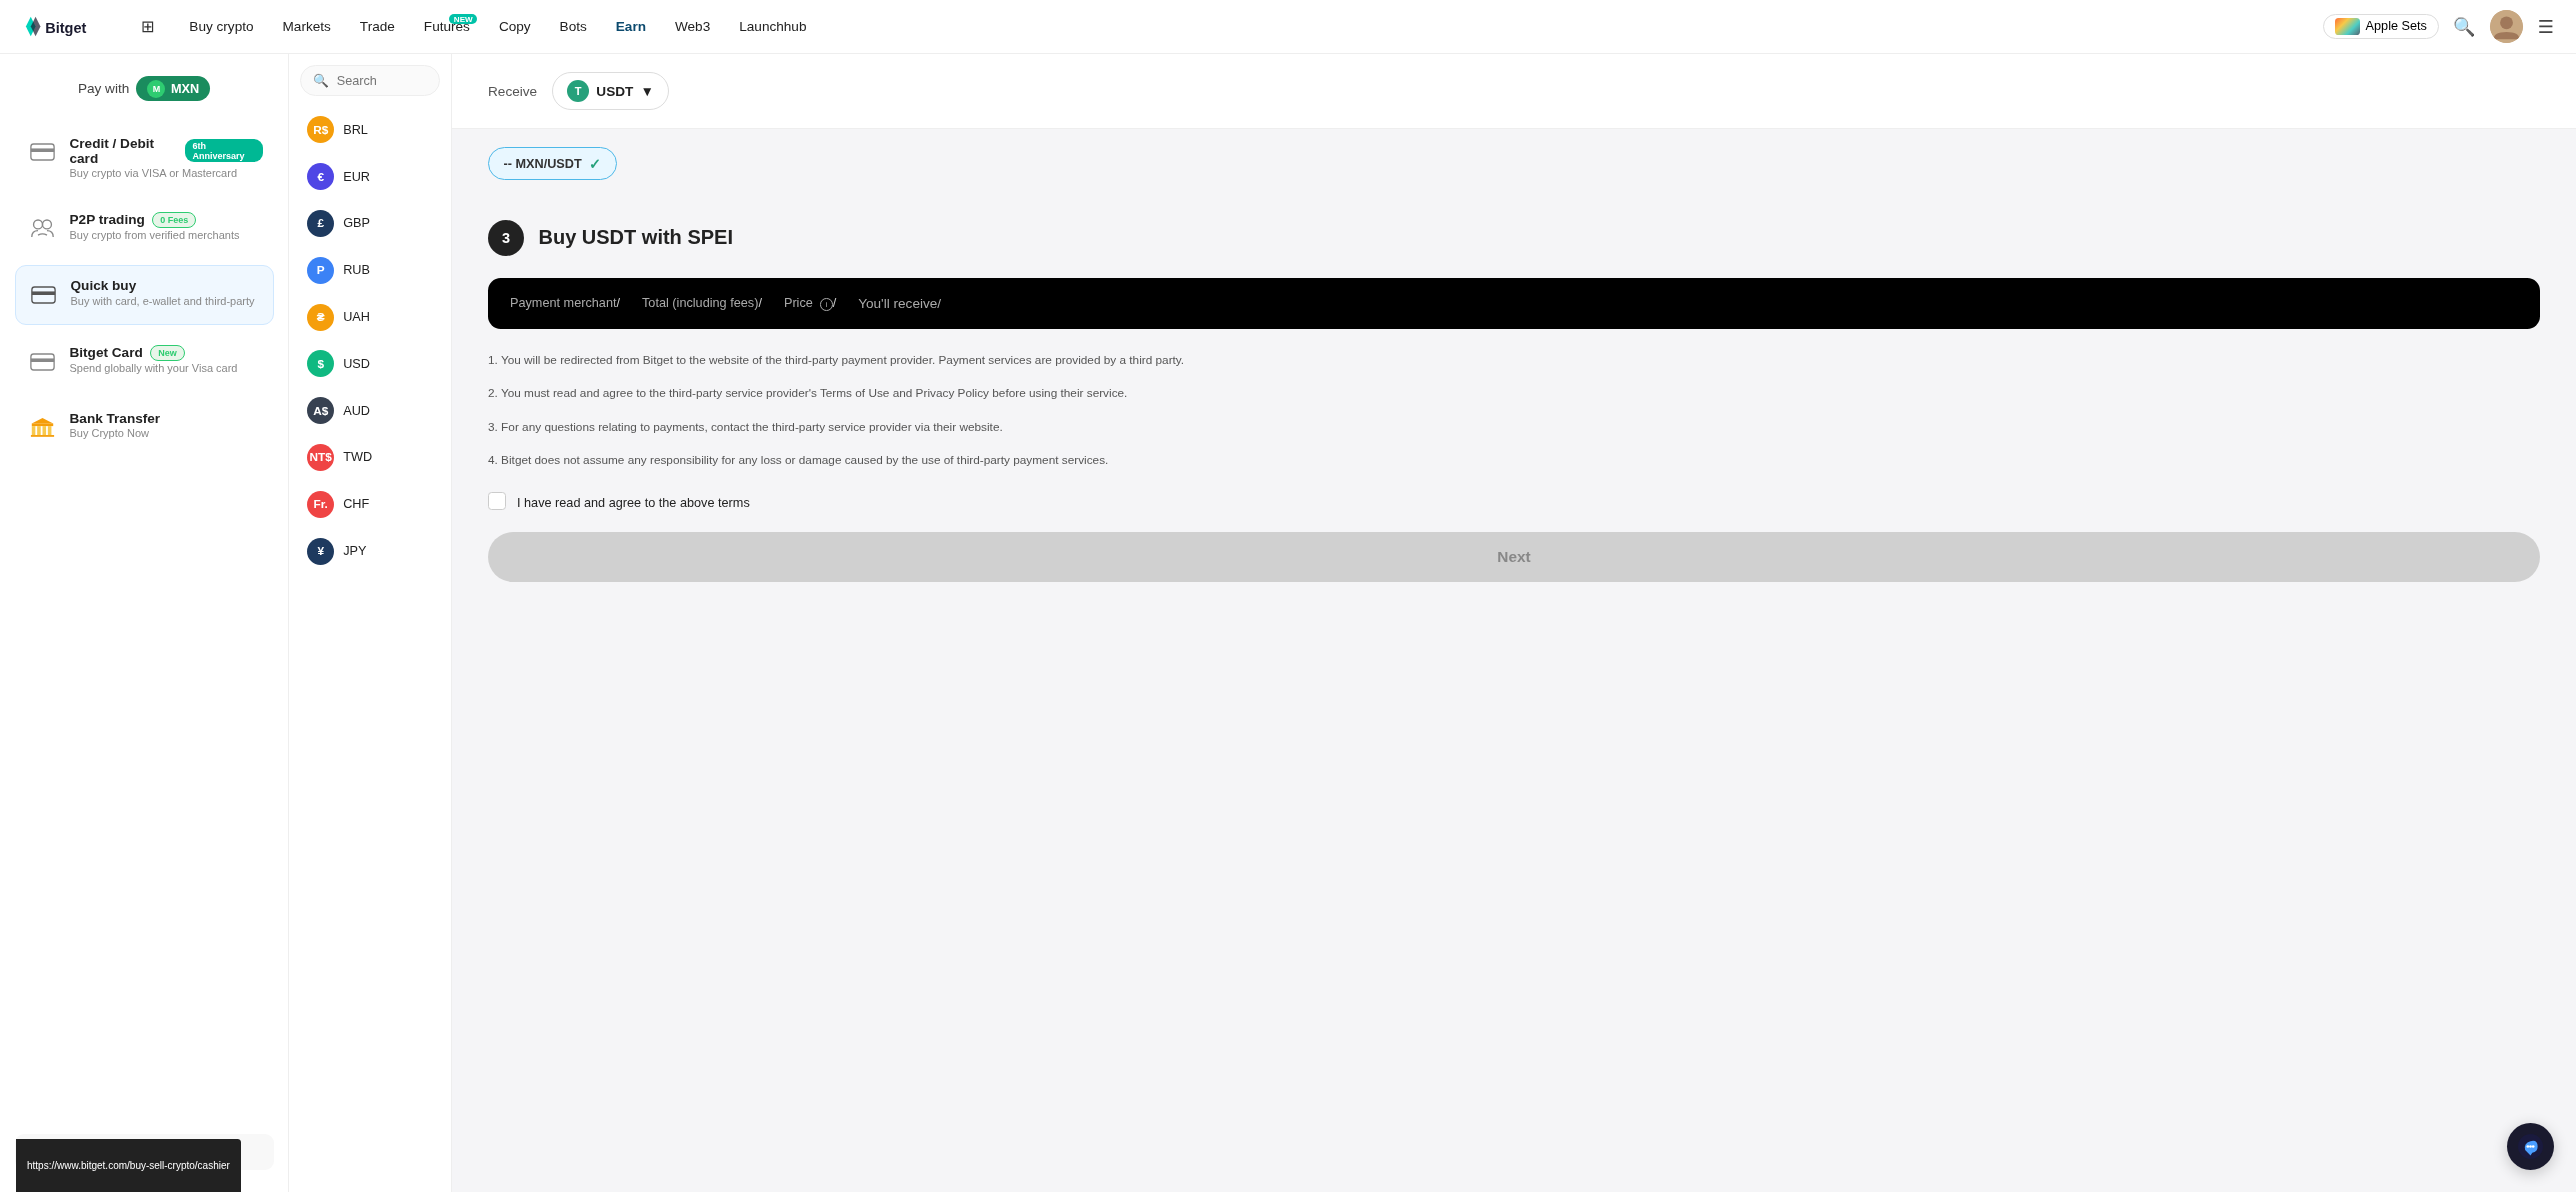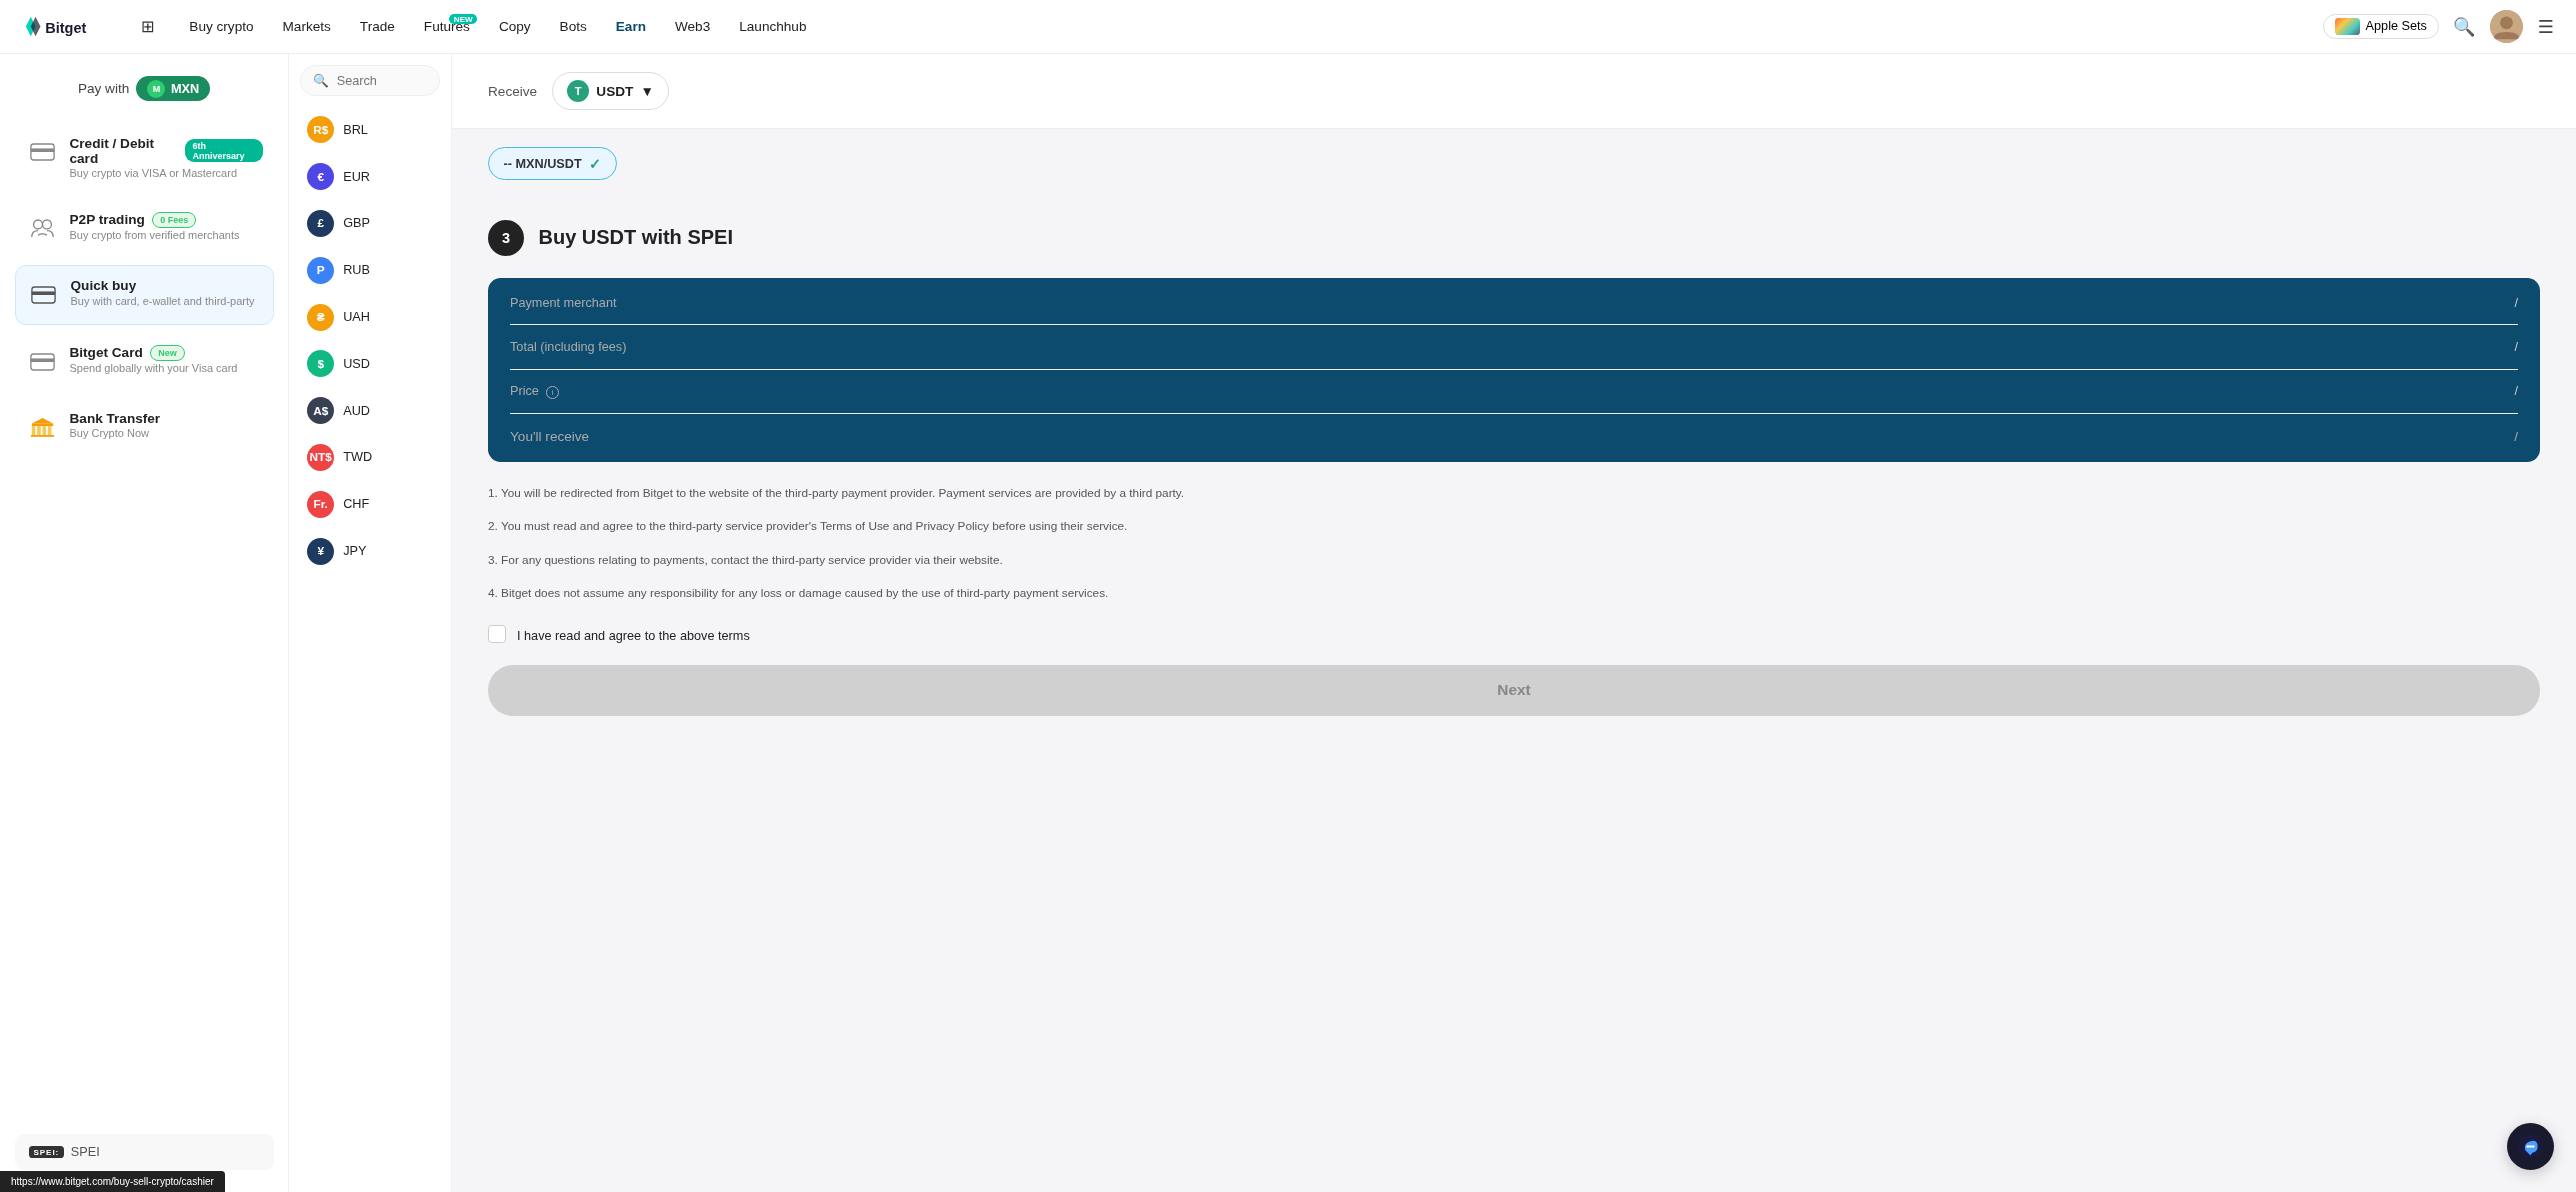--- a/index.html
+++ b/index.html
@@ -152,22 +152,22 @@
       display: flex; align-items: center; gap: 14.5px; margin-bottom: 22px;
     }
     .step-circle {
       width: 36px; height: 36px; background: #222; border-radius: 50%;
       display: flex; align-items: center; justify-content: center;
       color: #fff; font-size: 14.5px; font-weight: 700;
     }
     .buy-usdt-title { font-size: 20px; font-weight: 700; color: #222; }
 
     .info-card {
-      background: #0c4a6e; border-radius: 12.7px; padding: 18px 22px;
-      margin-bottom: 22px; display: flex; flex-direction: column; gap: 11px;
+      background: #000000; border-radius: 12.7px; padding: 18px 22px;
+      margin-bottom: 22px; display: flex; flex-direction: row; gap: 11px;
     }
     .info-row {
       display: flex; justify-content: space-between; align-items: center;
       font-size: 12.7px; color: #aaa;
     }
     .info-row .label { color: #aaa; }
     .info-row .value { color: #ccc; }
     .info-divider { border: none; border-top: 0.9px solid #eee; margin: 3.6px 0; }
     .you-receive-row {
       display: flex; justify-content: space-between; align-items: center;
@@ -193,23 +193,23 @@
     
     .support-bubble {
       position: fixed; bottom: 22px; right: 22px; width: 47px; height: 47px;
       background: #1a1a2e; border-radius: 50%; display: flex; align-items: center;
       justify-content: center; cursor: pointer; color: #fff; font-size: 20px;
       box-shadow: 0 3.6px 14.5px rgba(0,0,0,0.2);
     }
 
     
     .status-bar {
-      position: fixed; bottom: 0; left: 0;
+      position: fixed; bottom: 0; left: 16px;
       background: #222; color: #fff; font-size: 10px;
-      padding: 5px 11px; border-radius: 0 3.6px 0 0;
+      padding: 21px 11px; border-radius: 0 3.6px 0 0;
     }
   </style>
 </head>
 <body>
 
 <nav class="navbar">
   <div class="navbar-logo">
     <svg viewBox="0 0 110 36" fill="none" xmlns="http://www.w3.org/2000/svg">
       <path d="M10 6 L4 18 L10 30 L16 18 Z" fill="#00d4bb"></path>
       <path d="M16 6 L10 18 L16 30 L22 18 Z" fill="#1a1a2e" opacity="0.7"></path>

